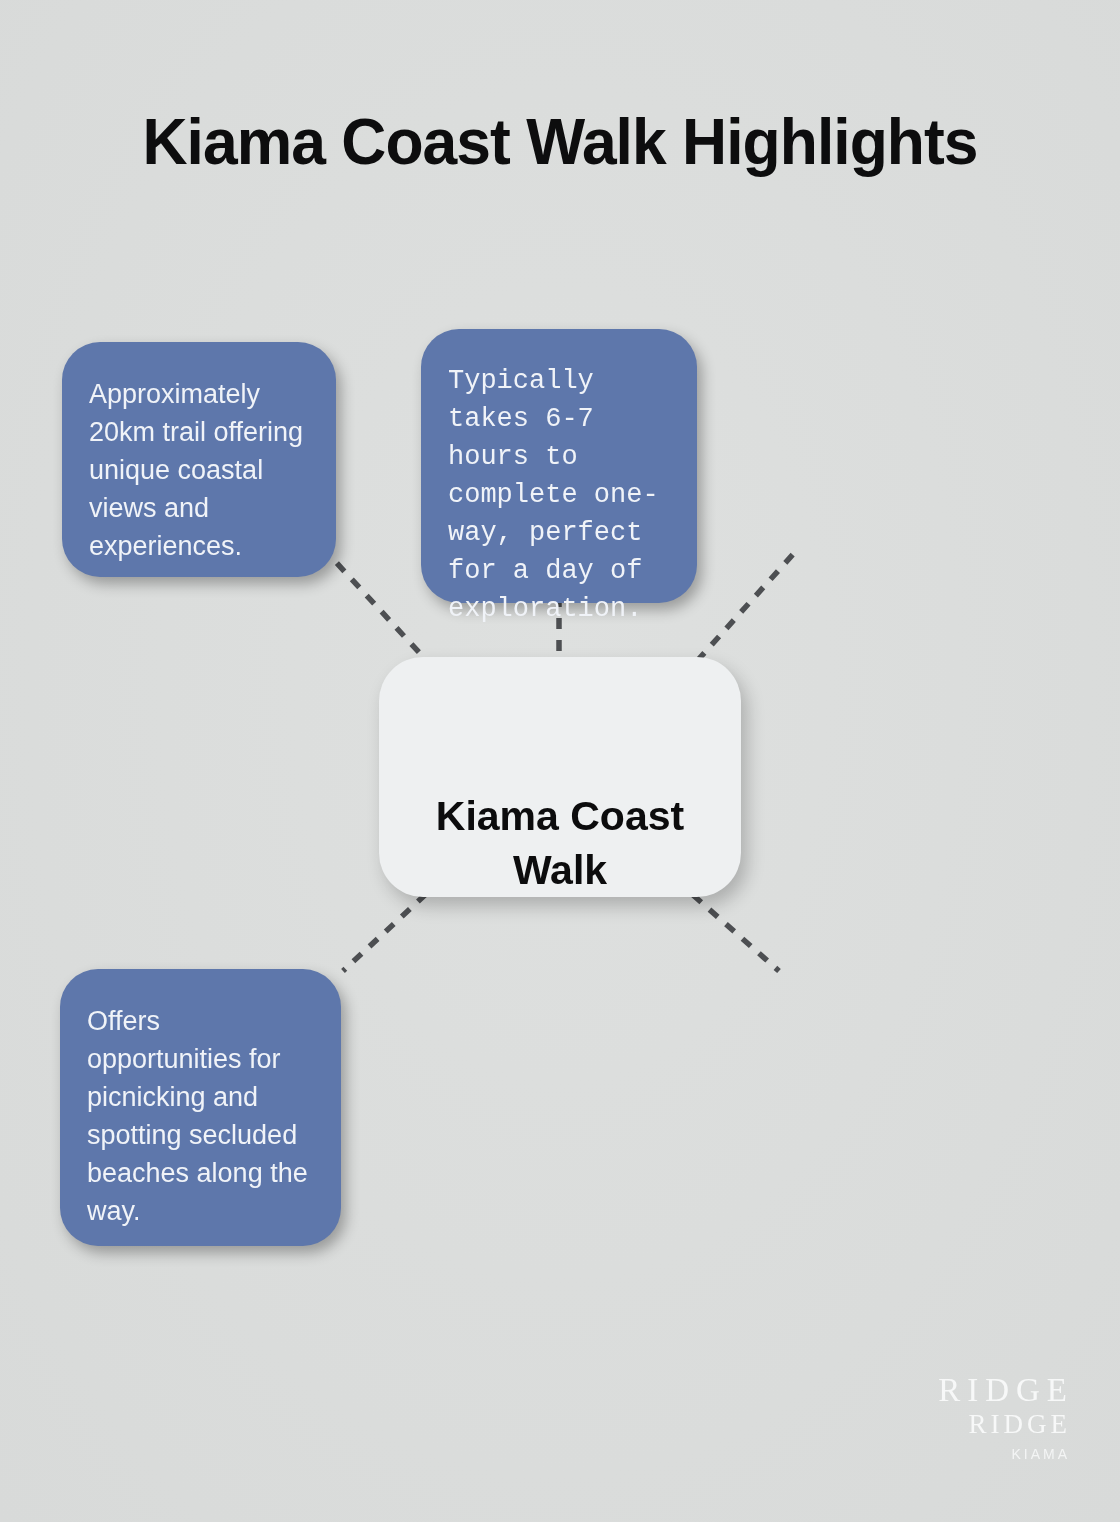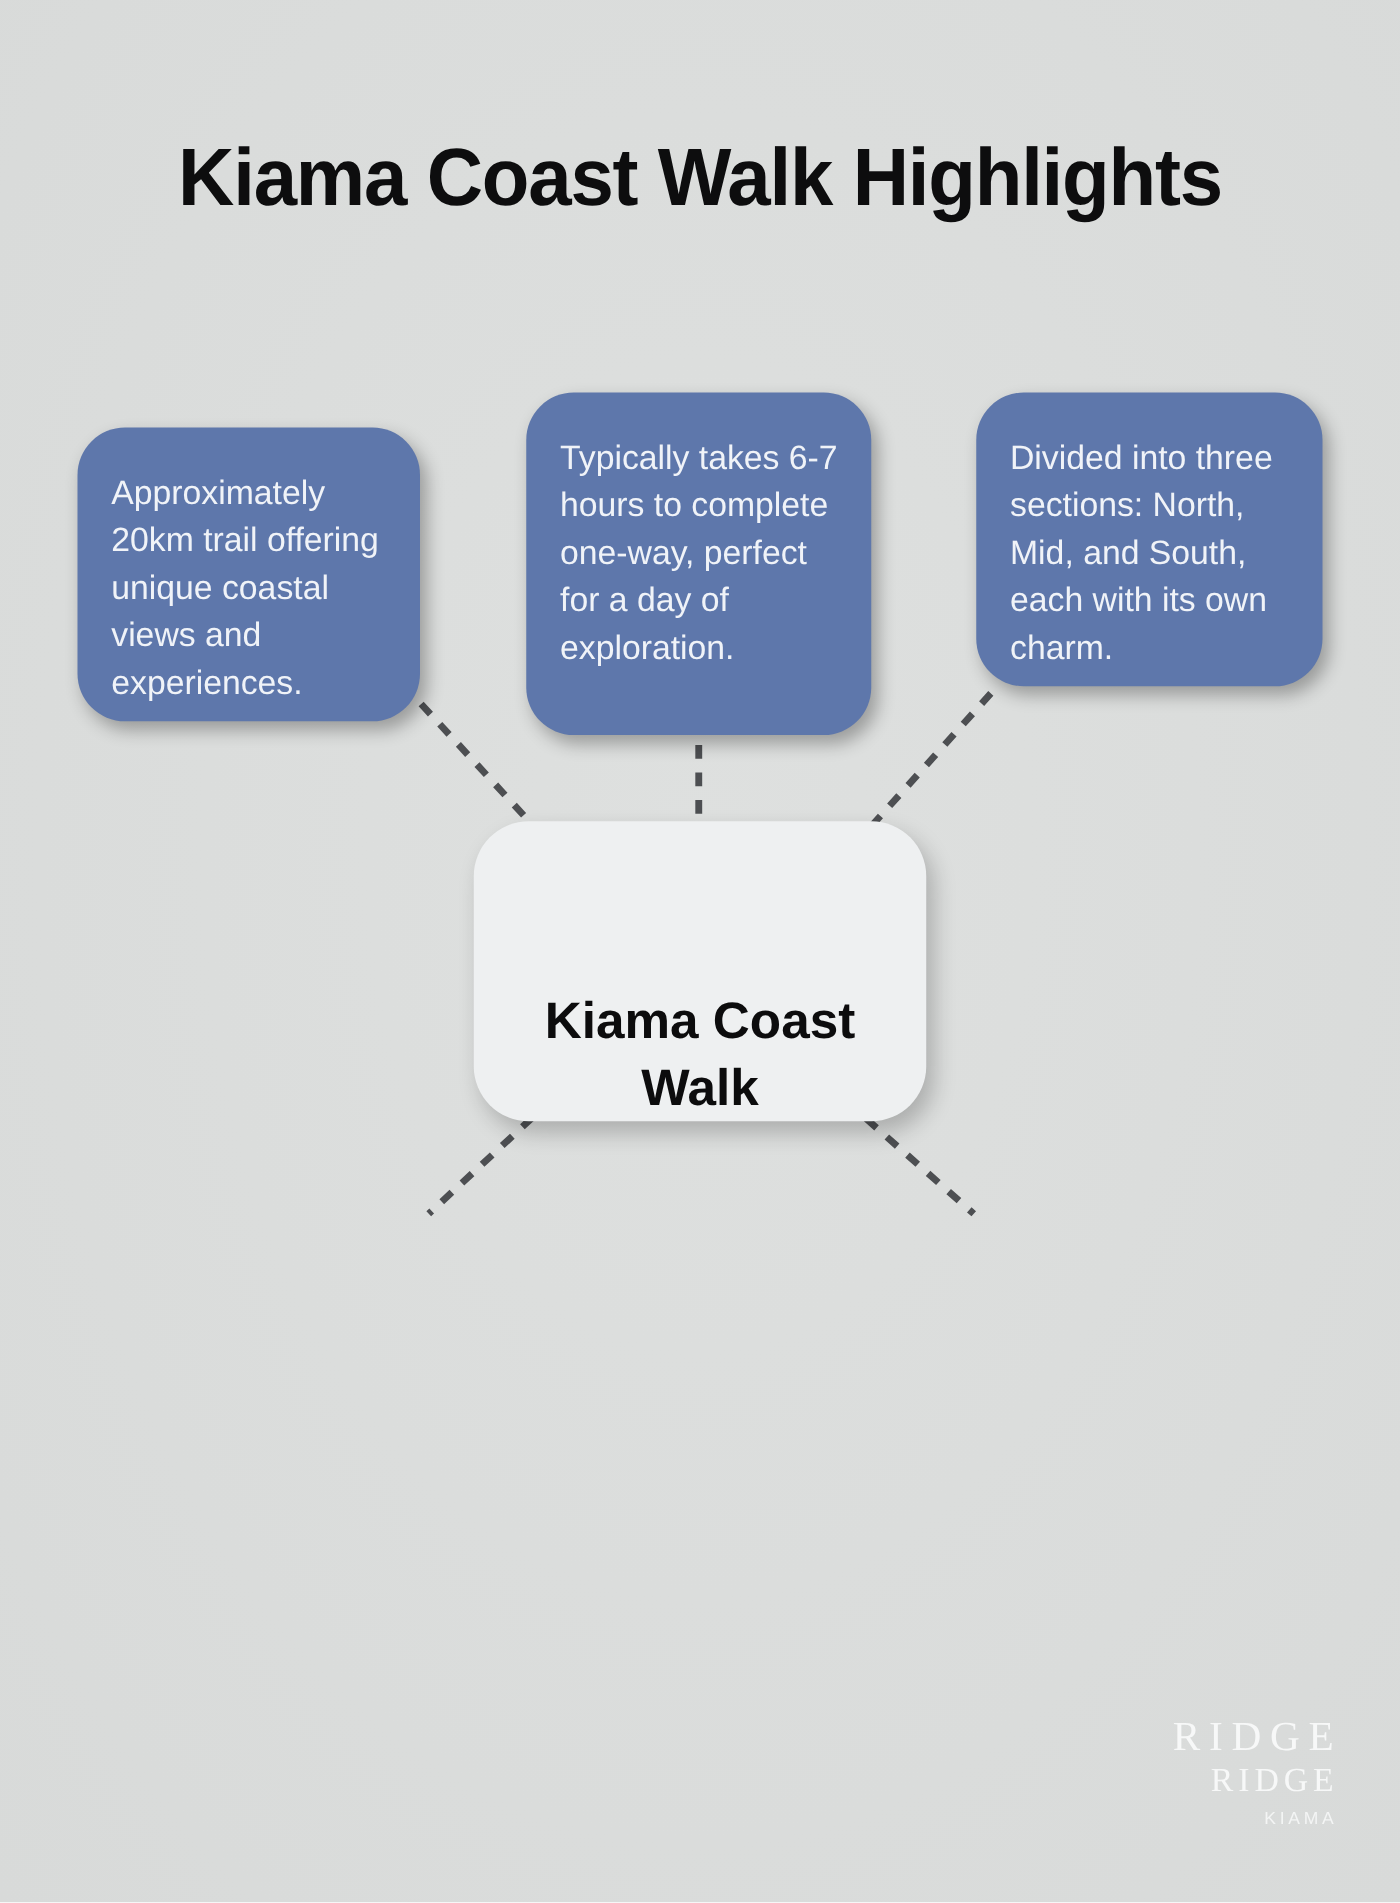--- a/index.html
+++ b/index.html
@@ -56,21 +56,21 @@
     box-shadow: 5px 7px 14px rgba(0,0,0,0.30);
     color: var(--node-text);
     padding: 33px 26px 24px 27px;
   }
   .node p {
     font-size: 27px;
     line-height: 38px;
     font-weight: 400;
   }
   .node-trail     { left: 62px;  top: 314px; width: 274px; height: 235px; margin-top: 28px; }
-  .node-duration  { left: 421px; top: 314px; width: 276px; height: 274px; padding-right: 20px; }
+  .node-duration  { left: 421px; top: 329px; width: 276px; height: 274px; padding-right: 20px; font-family: Liberation Mono, monospace; }
   .node-sections  { left: 781px; top: 314px; width: 277px; height: 235px; }
   .node-picnic    { left: 60px;  top: 969px; width: 281px; height: 277px; }
   .node-whales    { left: 780px; top: 968px; width: 281px; height: 314px; }
   .center-node {
     position: absolute;
     left: 379px; top: 657px;
     width: 362px; height: 240px;
     background: var(--center-bg);
     border-radius: 44px;
     box-shadow: 6px 9px 18px rgba(0,0,0,0.22);
@@ -132,28 +132,28 @@
   </svg>
 
   <div class="node node-trail">
     <p>Approximately 20km trail offering unique coastal views and experiences.</p>
   </div>
 
   <div class="node node-duration">
     <p>Typically takes 6-7 hours to complete one-way, perfect for a day of exploration.</p>
   </div>
 
-  <div class="node node-sections">
-    <p>Divided into three sections: North, Mid, and South, each with its own charm.</p>
-  </div>
 
   <div class="center-node">
     <div class="label">Kiama Coast Walk</div>
   </div>
 
+  <div class="node node-picnic">
+    <p>Offers opportunities for picnicking and spotting secluded beaches along the way.</p>
+  </div>
 
 
   <div class="logo">
     <div class="ridge">RIDGE</div>
     <div class="waters">RIDGE</div>
     <div class="kiama">KIAMA</div>
   </div>
 
 </div>
 

